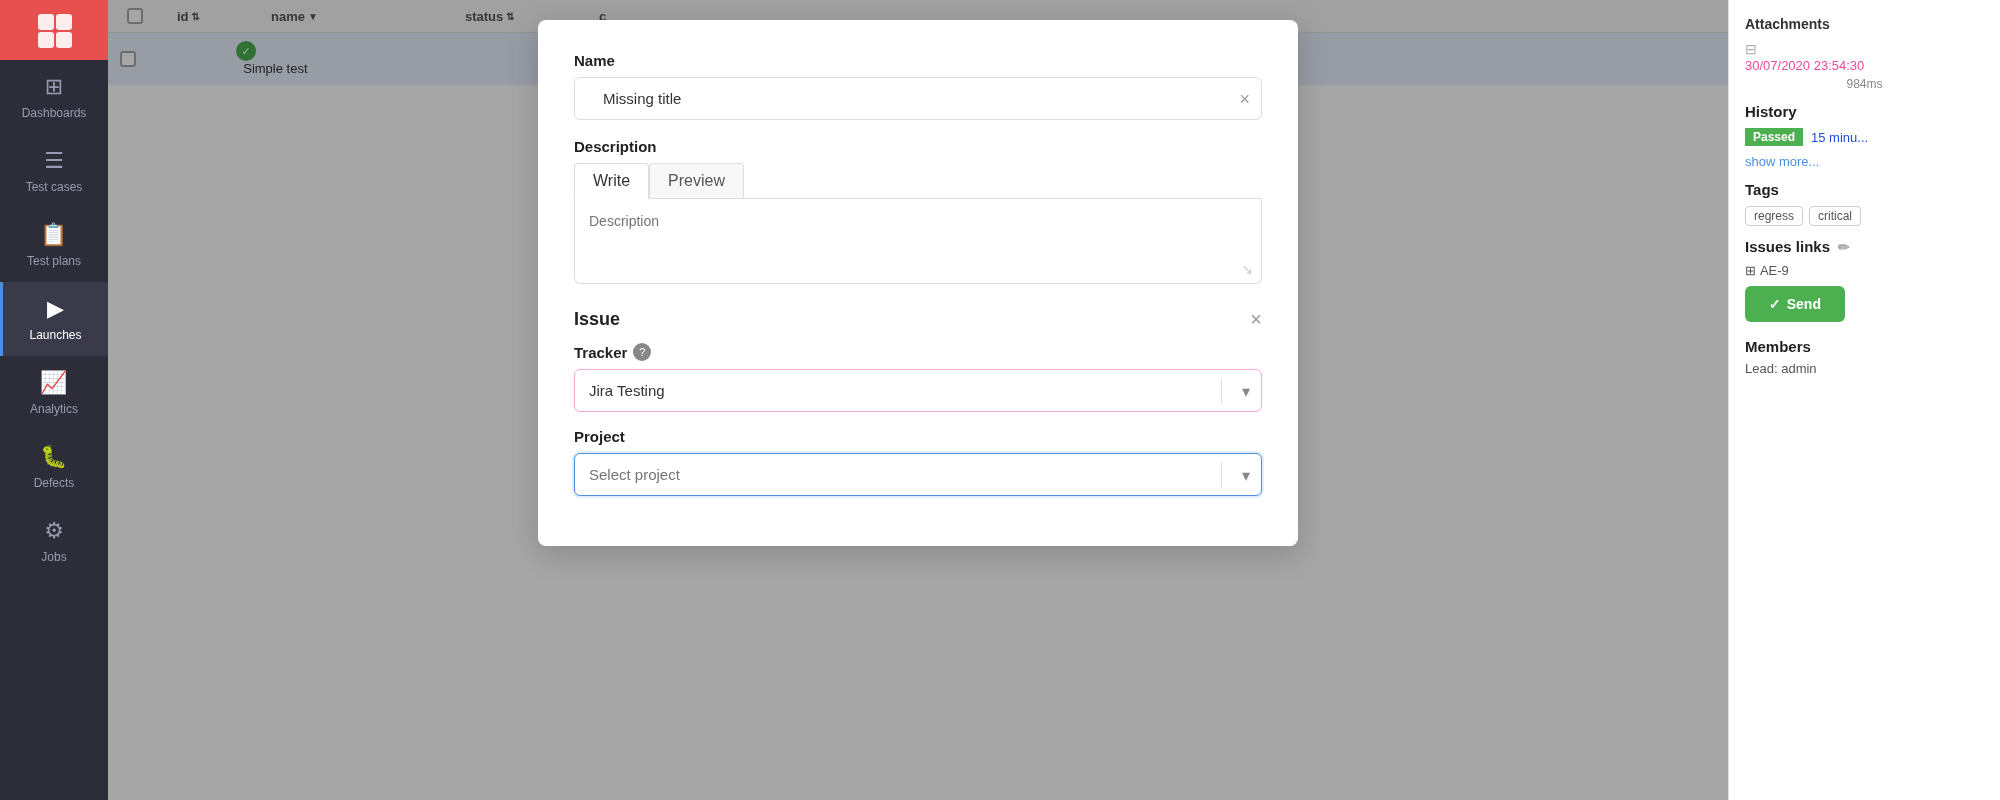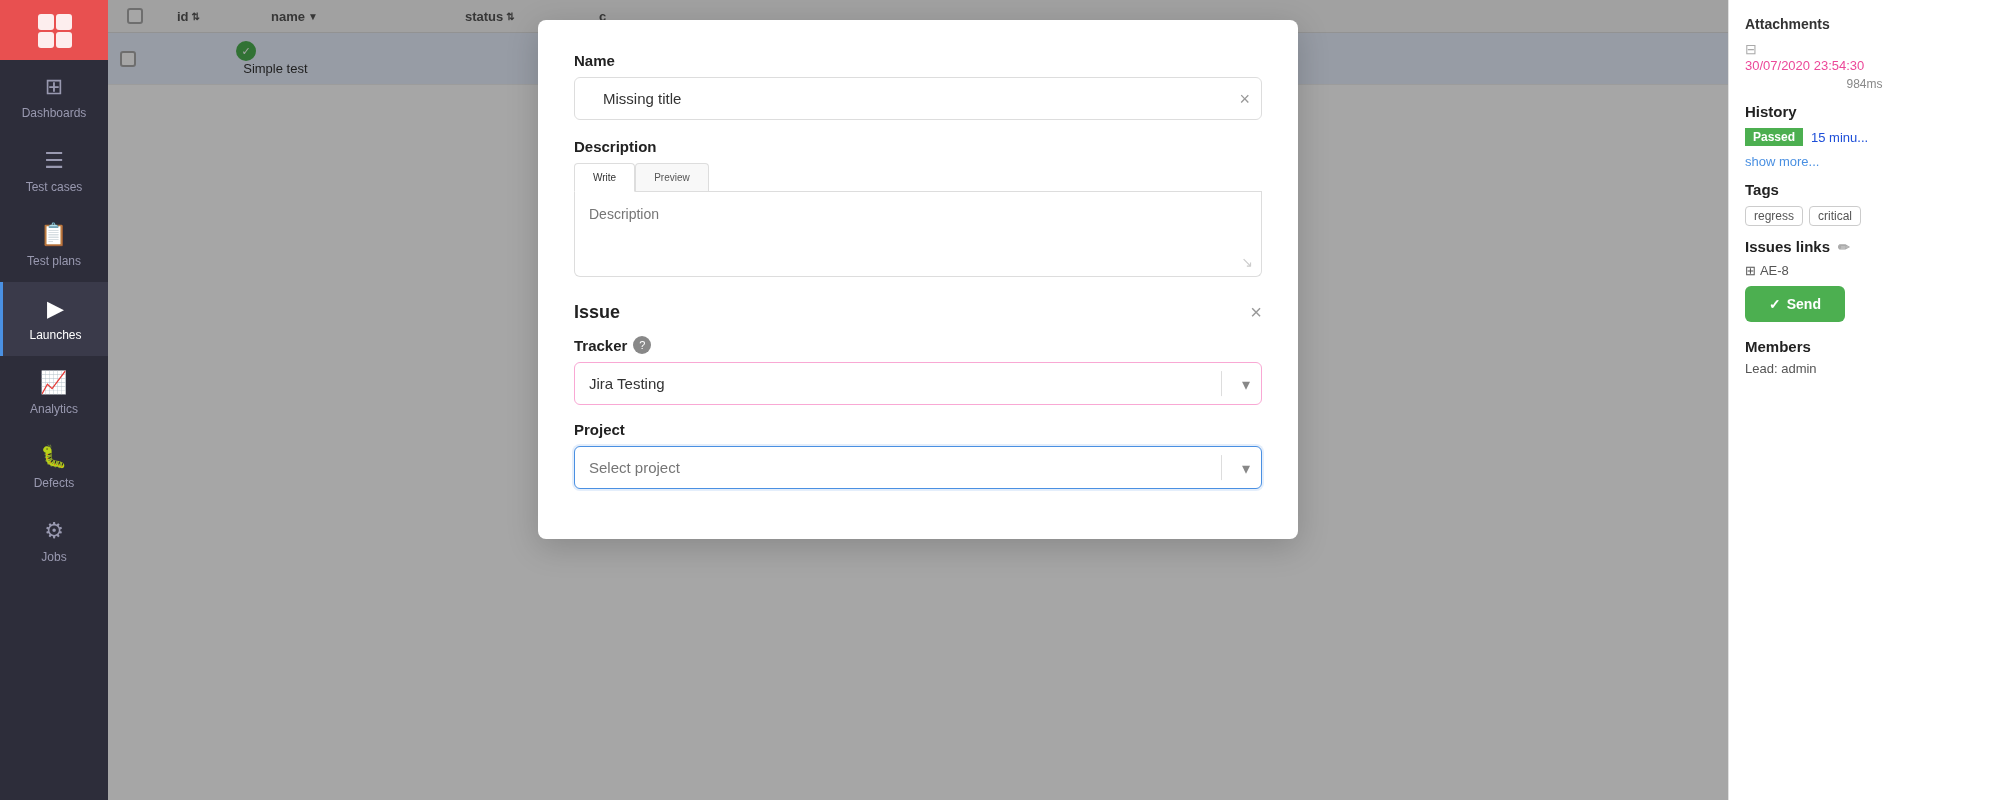--- a/index.html
+++ b/index.html
@@ -196,21 +196,21 @@
       line-height: 1;
     }
     .description-section { margin-bottom: 24px; }
     .desc-tabs {
       display: flex;
       border-bottom: 1px solid #ddd;
       margin-bottom: 0;
     }
     .desc-tab {
       padding: 8px 18px;
-      font-size: 10px;
+      font-size: 16px;
       color: #555;
       cursor: pointer;
       border: 1px solid #ddd;
       border-bottom: none;
       background: #f8f8f8;
       border-radius: 4px 4px 0 0;
     }
     .desc-tab.active {
       background: #fff;
       color: #333;
@@ -473,21 +473,21 @@
     <span class="tag">regress</span>
     <span class="tag">critical</span>
   </div>
 
   <div class="issues-links-label">
     <span>Issues links</span>
     <span class="edit-icon">✏</span>
   </div>
   <div class="issue-link">
     <span>⊞</span>
-    <span>AE-8</span>
+    <span>AE-9</span>
   </div>
 
   <button class="send-btn">
     <span>✓</span>
     <span>Send</span>
   </button>
 
   <div class="members-label">Members</div>
   <div class="member-row">
     <span>Lead:</span>

